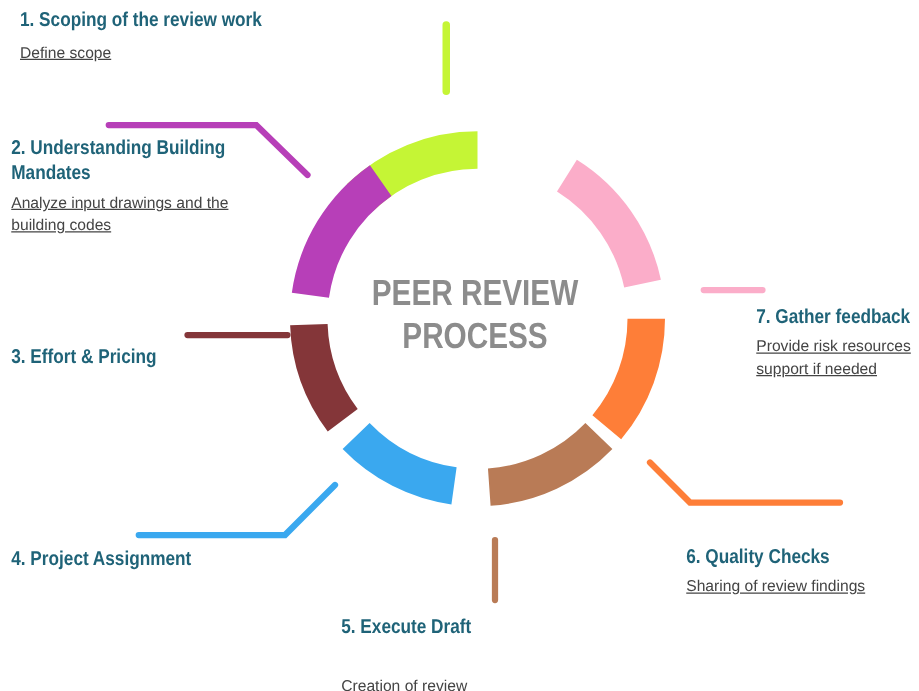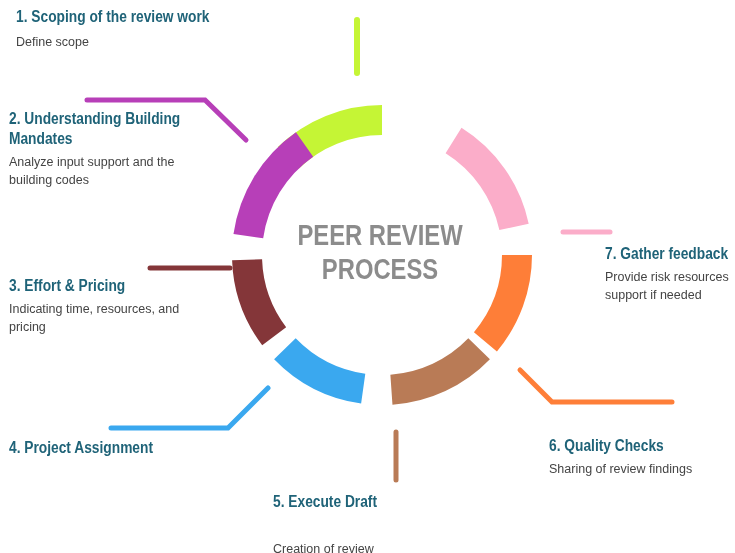--- a/index.html
+++ b/index.html
@@ -4,21 +4,21 @@
 <style>
   html, body { margin: 0; padding: 0; background: #ffffff; }
   body { width: 735px; height: 553px; position: relative; overflow: hidden; font-family: "Liberation Sans", sans-serif; }
   #diagram { position: absolute; left: 0; top: 0; width: 735px; height: 553px; }
   .center-title { position: absolute; left: 265px; top: 218px; width: 230px; text-align: center;
     font-family: "Liberation Sans", sans-serif; font-weight: bold; font-size: 29px; line-height: 34px;
     color: #8c8c8c; transform: scaleX(0.82); letter-spacing: 0px; }
   .step { position: absolute; }
   .step .t { font-family: "Liberation Sans", sans-serif; font-weight: bold; font-size: 16px; color: #1f6378;
     line-height: 20px; transform-origin: left top; transform: scaleX(0.86); white-space: nowrap; }
-  .step .d { font-family: "Liberation Sans", sans-serif; font-size: 12.5px; color: #444; line-height: 18px; margin-top: 4px; }
+  .step .d { font-family: "Liberation Sans", sans-serif; font-size: 12.5px; color: #444; line-height: 18px; margin-top: 4px; text-decoration: underline; }
 </style>
 </head>
 <body>
 
 <svg id="diagram" viewBox="0 0 735 553" xmlns="http://www.w3.org/2000/svg">
   <g id="arcs">
       <path d="M277.80124443115045,147.0990299492023 A150,150 0 0 1 382,105 L382,135 A120,120 0 0 0 298.6409955449204,168.67922395936182 Z" fill="#c5f535"></path>
       <path d="M233.45978968876446,234.12403485599015 A150,150 0 0 1 295.9635345473431,132.1271933566512 L313.1708276378745,156.70175468532096 A120,120 0 0 0 263.1678317510116,238.29922788479212 Z" fill="#b73fb8"></path>
       <path d="M262.20467349290607,345.2722534728072 A150,150 0 0 1 232.09137594713565,260.2349245053751 L262.0731007577085,259.1879396043001 A120,120 0 0 0 286.16373879432484,327.21780277824575 Z" fill="#843639"></path>
       <path d="M361.1240348559902,403.54021031123557 A150,150 0 0 1 274.0990299492023,359.1987555688496 L295.6792239593619,338.3590044550797 A120,120 0 0 0 365.2992278847922,373.8321682489884 Z" fill="#3aa8ef"></path>
@@ -43,26 +43,25 @@
 </div>
 
 <div class="step" style="left:16px; top:7px; width:260px;">
   <div class="t">1. Scoping of the review work</div>
   <div class="d" style="margin-top:6px;">Define scope</div>
 </div>
 
 <div class="step" style="left:9px; top:109px; width:200px;">
   <div class="t">2. Understanding Building</div>
   <div class="t">Mandates</div>
-  <div class="d" style="width:190px;">Analyze input support and the building codes</div>
+  <div class="d" style="width:190px;">Analyze input drawings and the building codes</div>
 </div>
 
 <div class="step" style="left:9px; top:276px; width:190px;">
   <div class="t">3. Effort &amp; Pricing</div>
-  <div class="d" style="width:185px;">Indicating time, resources, and pricing</div>
 </div>
 
 <div class="step" style="left:9px; top:438px; width:220px;">
   <div class="t">4. Project Assignment</div>
 </div>
 
 <div class="step" style="left:273px; top:492px; width:130px;">
   <div class="t">5. Execute Draft</div>
   <div class="d" style="width:115px;margin-top:28px;">Creation of review documentations</div>
 </div>

